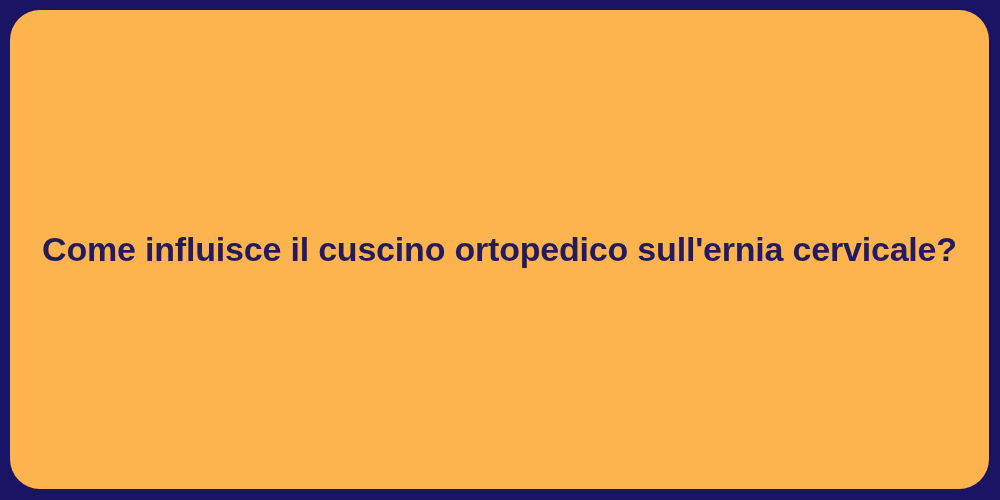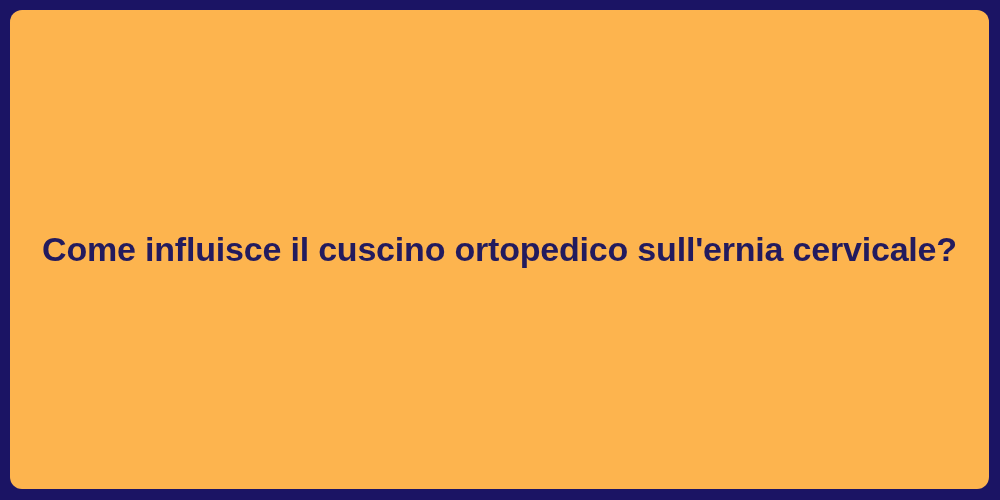--- a/index.html
+++ b/index.html
@@ -22,21 +22,21 @@
     height: 500px;
     background: #1b1464;
     padding: 10px 11px 11px 10px;
   }
 
   #card-surface {
     box-sizing: border-box;
     width: 100%;
     height: 100%;
     background: #fdb44e;
-    border-radius: 12px;
+    border-radius: 30px;
     display: flex;
     align-items: center;
     justify-content: center;
     text-align: right;
   }
 
   #question-headline {
     margin: 0;
     padding: 0 40px;
     font-family: "Liberation Sans", sans-serif;

